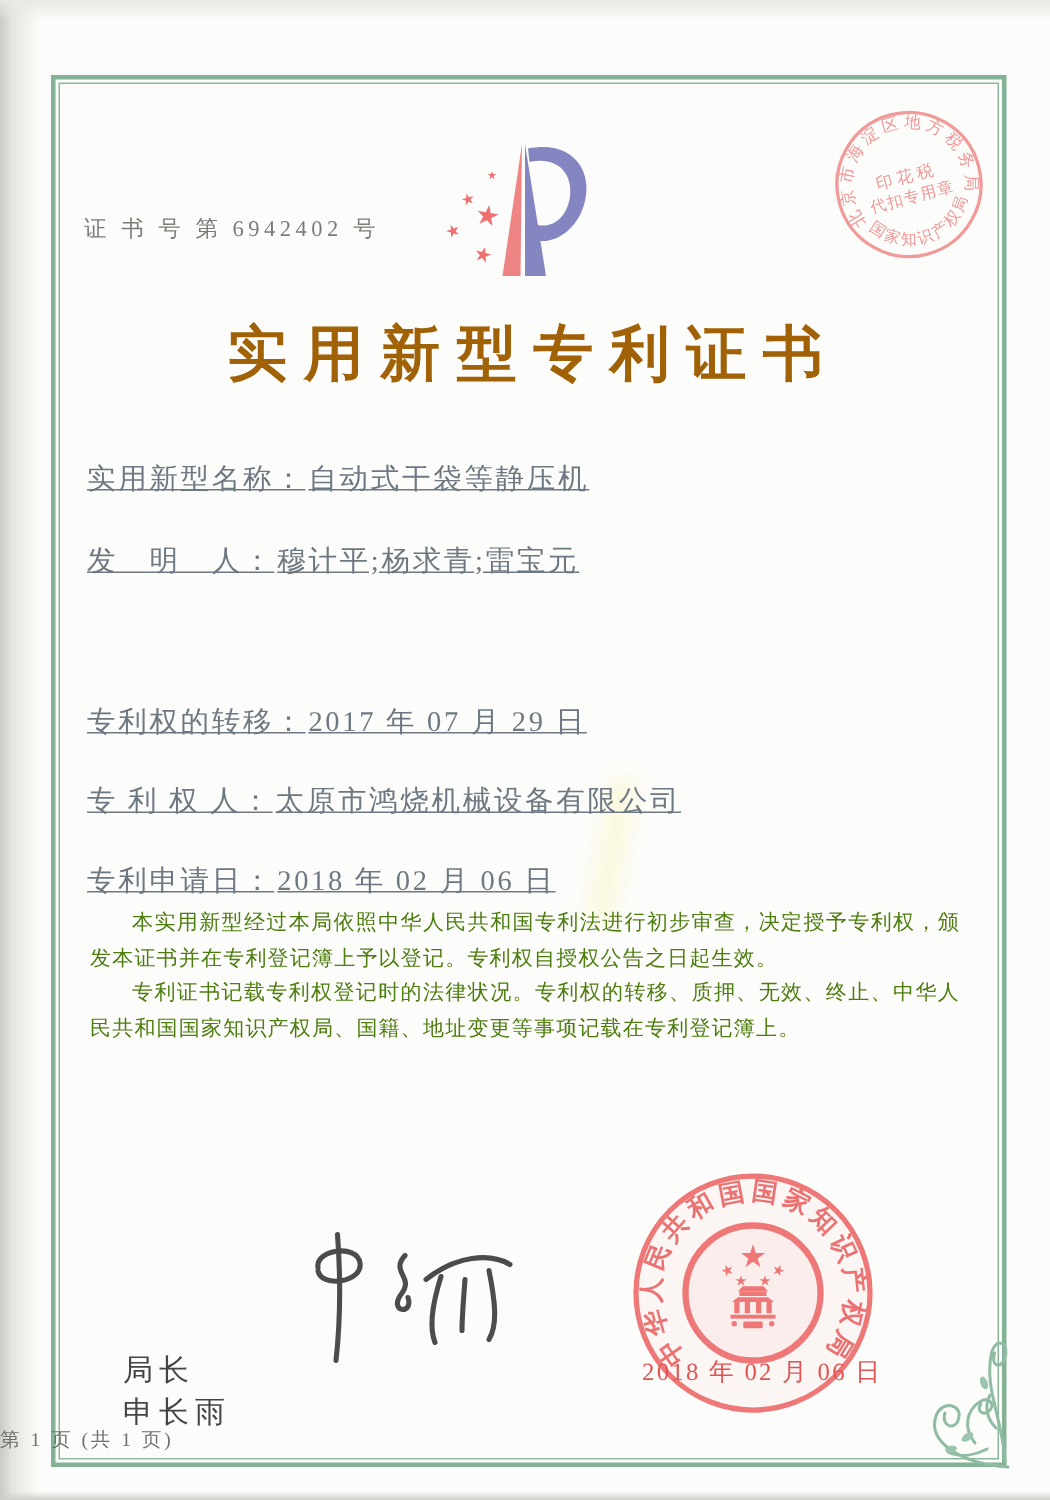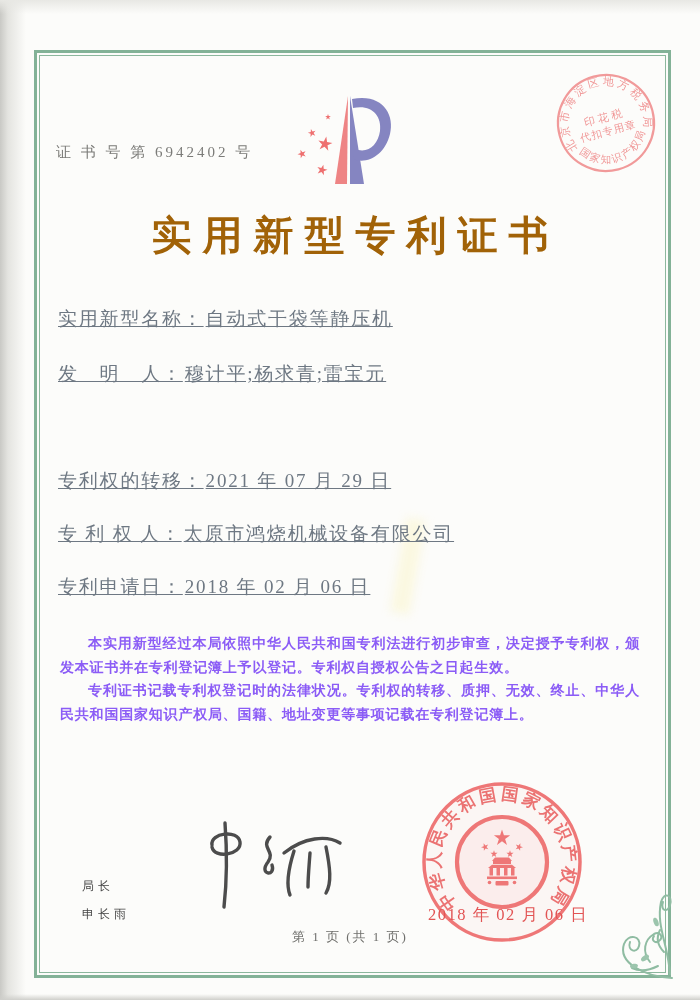--- a/index.html
+++ b/index.html
@@ -47,39 +47,39 @@
     position:absolute; left:0; top:208px; width:100%;
     text-align:center; font-size:40px; font-weight:700;
     color:#a16207; letter-spacing:11px; text-indent:11px;
   }
   .field-row{
     position:absolute; left:58px; width:560px;
     font-size:19px; color:#6e7883; letter-spacing:1.8px; white-space:nowrap;text-decoration:underline;
   }
   .field-row .value{ margin-left:2px; }
   .paras{
-    position:absolute; left:60px; top:632px; width:580px;
-    font-size:14px; line-height:23.5px; color:#8b5cf6;
-    text-align:justify; letter-spacing:0.8px;font-weight:bold;
+    position:absolute; left:60px; top:604px; width:580px;
+    font-size:14px; line-height:23.5px; color:#4d7c0f;
+    text-align:justify; letter-spacing:0.8px;
   }
   .paras p{ text-indent:2em; }
   .director{
-    position:absolute; left:82px; top:872px;
-    font-size:12px; color:#454545; letter-spacing:4px; line-height:28px;
+    position:absolute; left:82px; top:900px;
+    font-size:20px; color:#454545; letter-spacing:4px; line-height:28px;
     font-family:"Liberation Sans","DejaVu Sans",sans-serif;
   }
   .sig{ position:absolute; left:190px; top:815px; }
   .seal{ position:absolute; left:410px; top:770px; opacity:.88; }
   .seal-date{
     position:absolute; left:428px; top:904px; z-index:5;
     font-size:16.5px; color:#e25454; letter-spacing:1.5px; white-space:nowrap;
   }
   .footer{
-    position:absolute; left:0; top:928px; width:100%;
-    text-align:center; font-size:13px; color:#6f6f6c; letter-spacing:2px;
+    position:absolute; left:0; top:951px; width:100%;
+    text-align:left; font-size:13px; color:#6f6f6c; letter-spacing:2px;
   }
   .flourish{ position:absolute; left:598px; top:882px; }
   svg text{ font-family:"Liberation Serif","DejaVu Serif",serif; }
 </style>
 </head>
 <body>
 
 <div class="scan">
 
   <svg width="0" height="0" style="position:absolute" aria-hidden="true">
@@ -129,21 +129,21 @@
 
   <div class="title">实用新型专利证书</div>
 
   <div class="field-row" style="top:306px">
     <span class="label">实用新型名称：</span><span class="value">自动式干袋等静压机</span>
   </div>
   <div class="field-row" style="top:361px">
     <span class="label">发　明　人：</span><span class="value">穆计平;杨求青;雷宝元</span>
   </div>
   <div class="field-row" style="top:468px">
-    <span class="label">专利权的转移：</span><span class="value">2021 年 07 月 29 日</span>
+    <span class="label">专利权的转移：</span><span class="value">2017 年 07 月 29 日</span>
   </div>
   <div class="field-row" style="top:521px">
     <span class="label">专 利 权 人：</span><span class="value">太原市鸿烧机械设备有限公司</span>
   </div>
   <div class="field-row" style="top:574px">
     <span class="label">专利申请日：</span><span class="value">2018 年 02 月 06 日</span>
   </div>
 
   <div class="paras">
     <p>本实用新型经过本局依照中华人民共和国专利法进行初步审查，决定授予专利权，颁发本证书并在专利登记簿上予以登记。专利权自授权公告之日起生效。</p>

